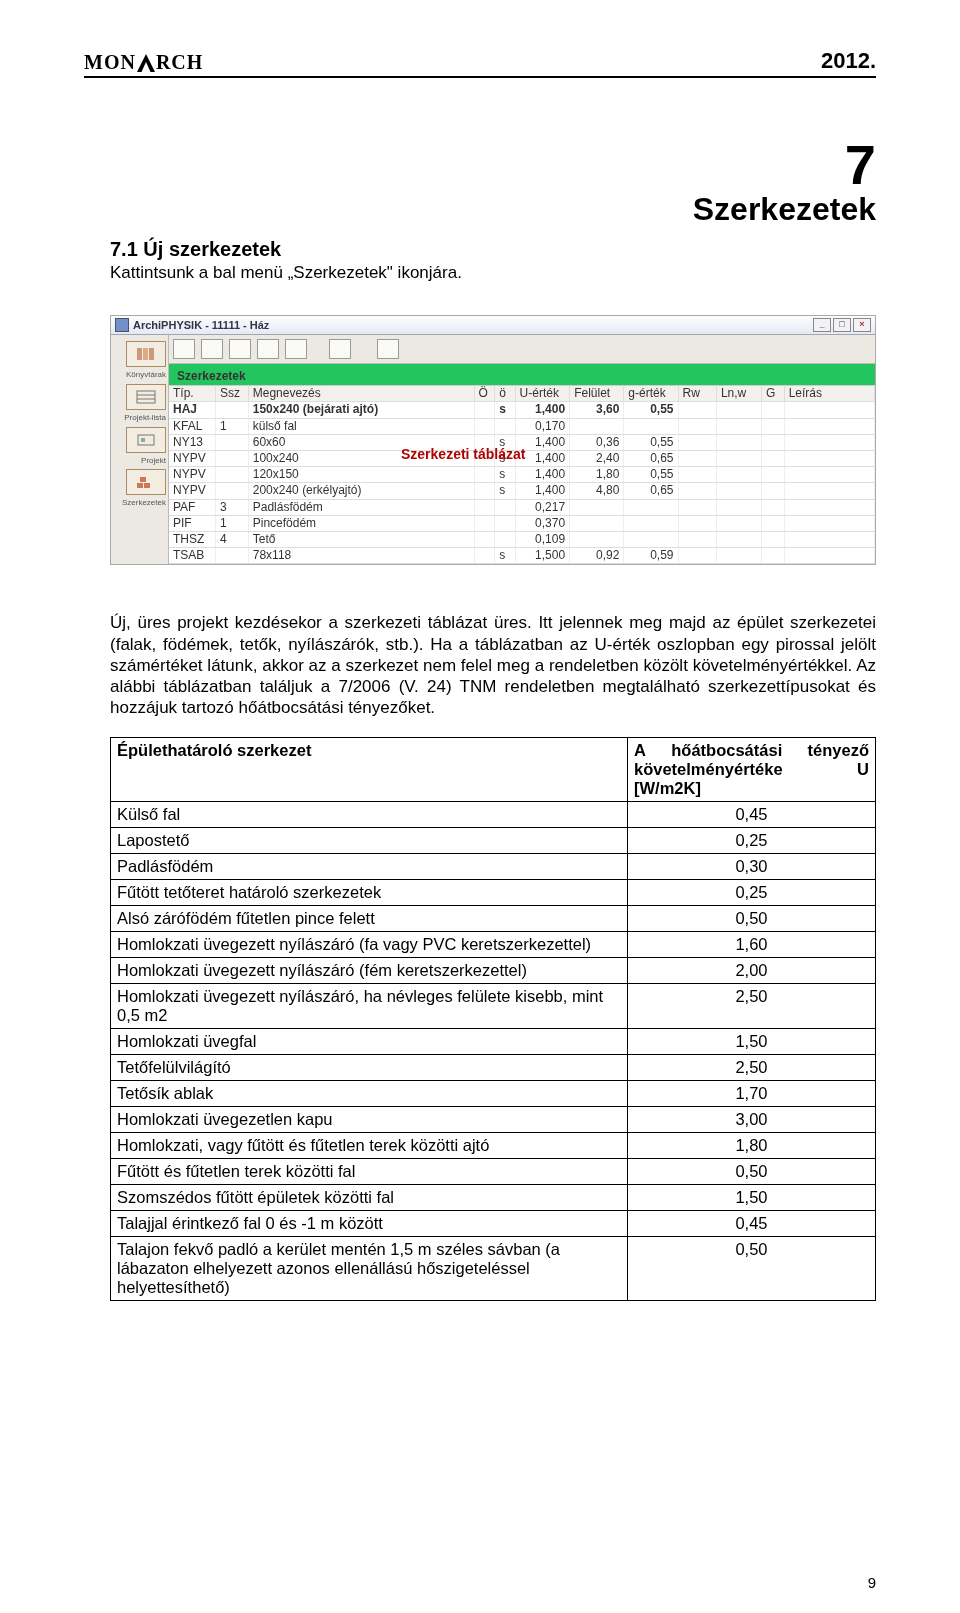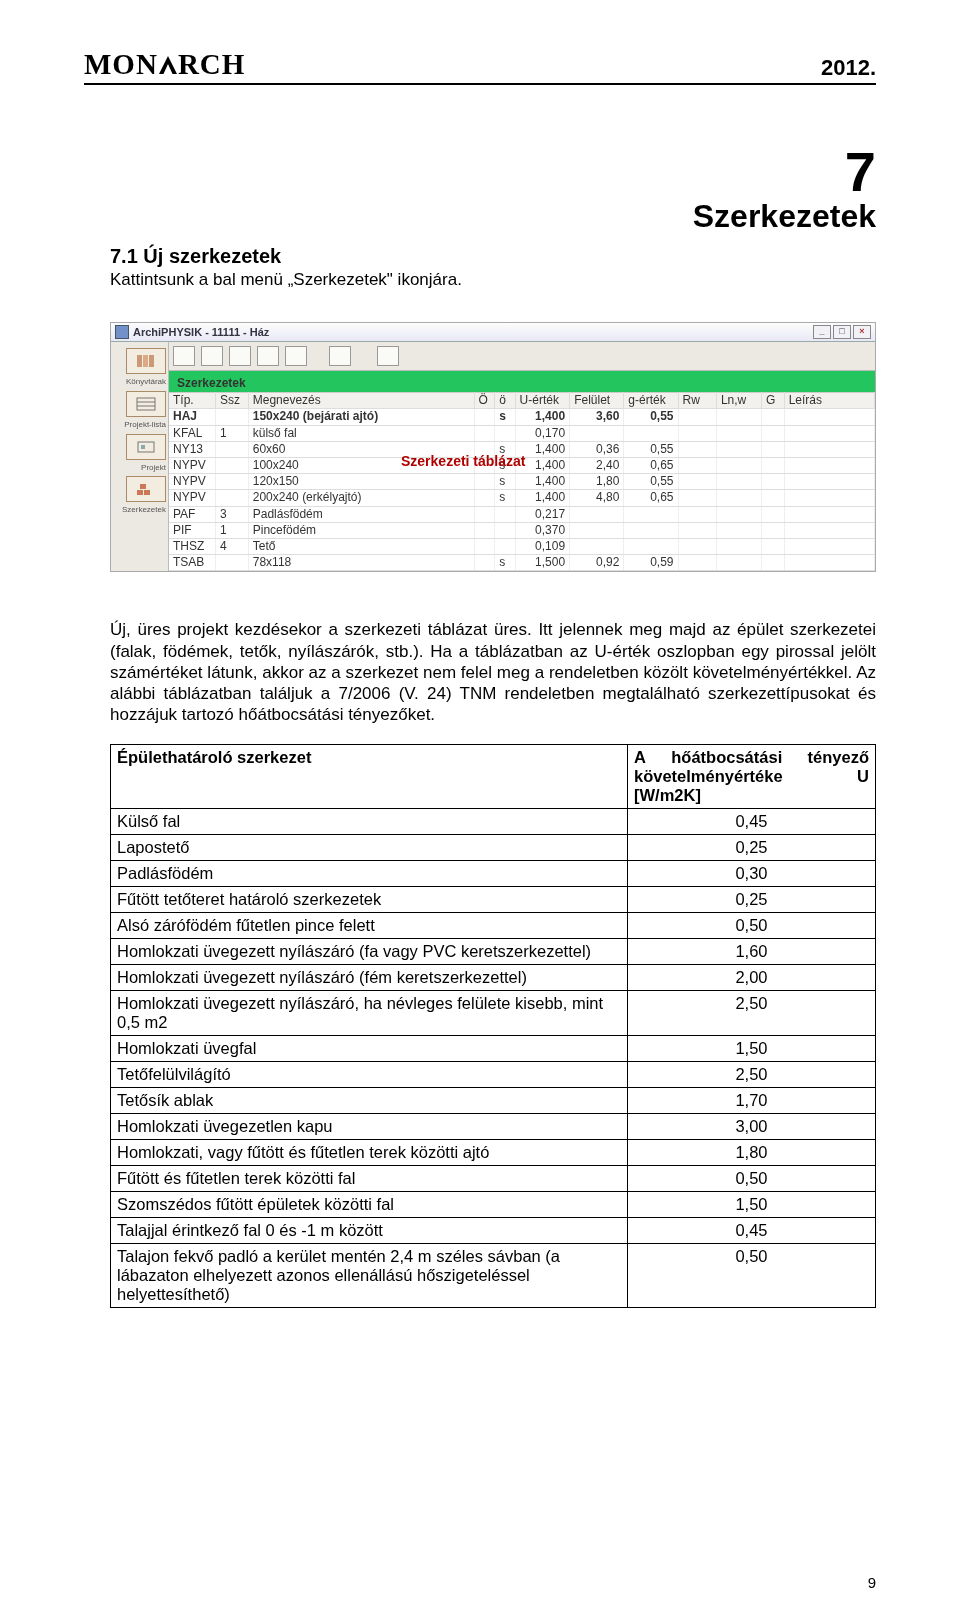--- a/index.html
+++ b/index.html
@@ -19,21 +19,21 @@
     justify-content: space-between;
     align-items: flex-end;
     border-bottom: 2px solid #000;
     padding-bottom: 2px;
     margin-bottom: 54px;
     margin-left: -26px;
   }
   .logo {
     font-family: Georgia, "Times New Roman", serif;
     font-weight: 900;
-    font-size: 29px;
+    font-size: 20px;
     letter-spacing: 1px;
     display: flex;
     align-items: center;
   }
   .logo svg { margin: 0 -1px; }
   .year {
     font-weight: 700;
     font-size: 22px;
   }
   .chapter-num {
@@ -473,20 +473,20 @@
         </tr>
         <tr>
           <td>Szomszédos fűtött épületek közötti fal</td>
           <td class="val">1,50</td>
         </tr>
         <tr>
           <td>Talajjal érintkező fal  0 és -1 m között</td>
           <td class="val">0,45</td>
         </tr>
         <tr>
-          <td>Talajon fekvő padló a kerület mentén 2,4 m széles sávban (a lábazaton elhelyezett azonos ellenállású hőszigeteléssel helyettesíthető)</td>
+          <td>Talajon fekvő padló a kerület mentén 1,5 m széles sávban (a lábazaton elhelyezett azonos ellenállású hőszigeteléssel helyettesíthető)</td>
           <td class="val">0,50</td>
         </tr>
       </tbody>
   </table>
 
   <div class="page-num">9</div>
 </div>
 
 </body></html>

